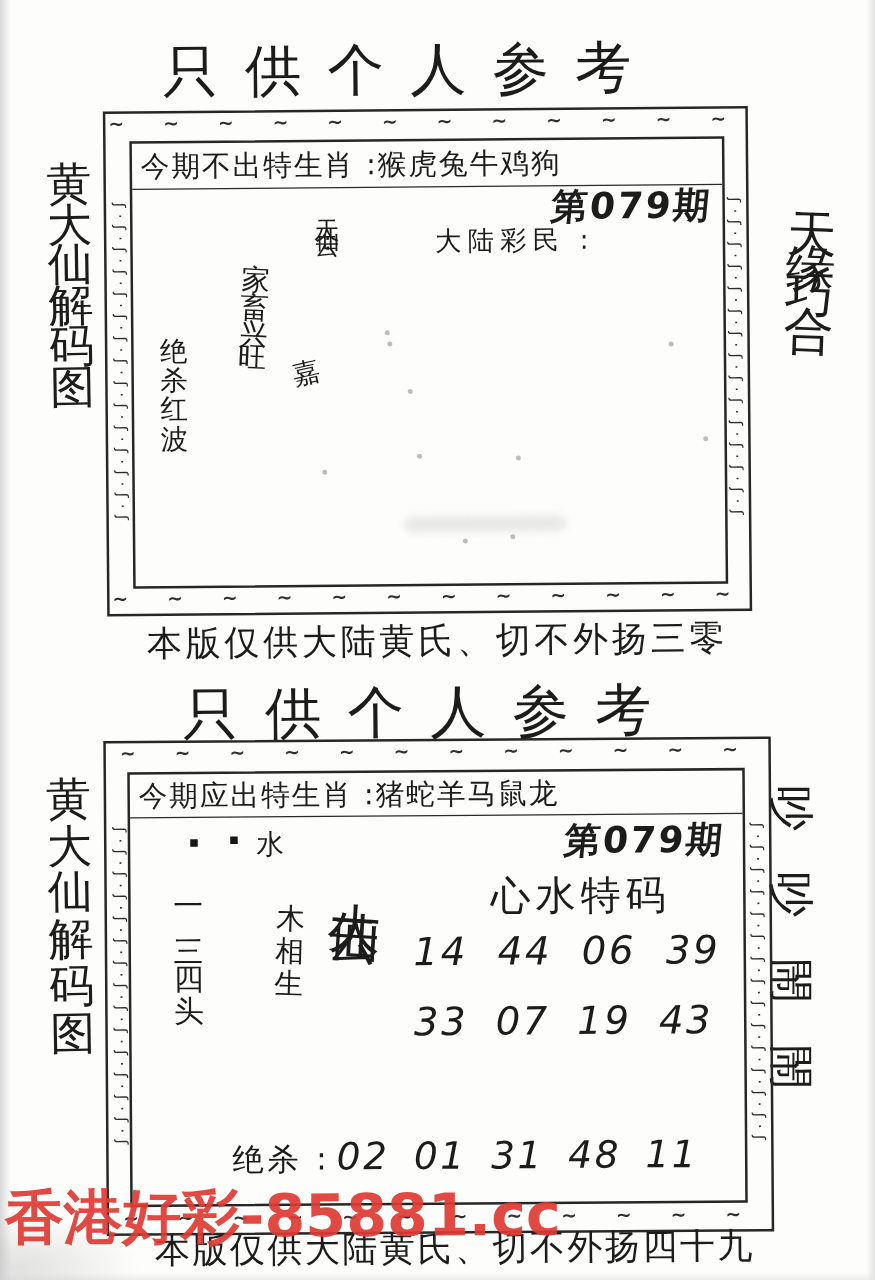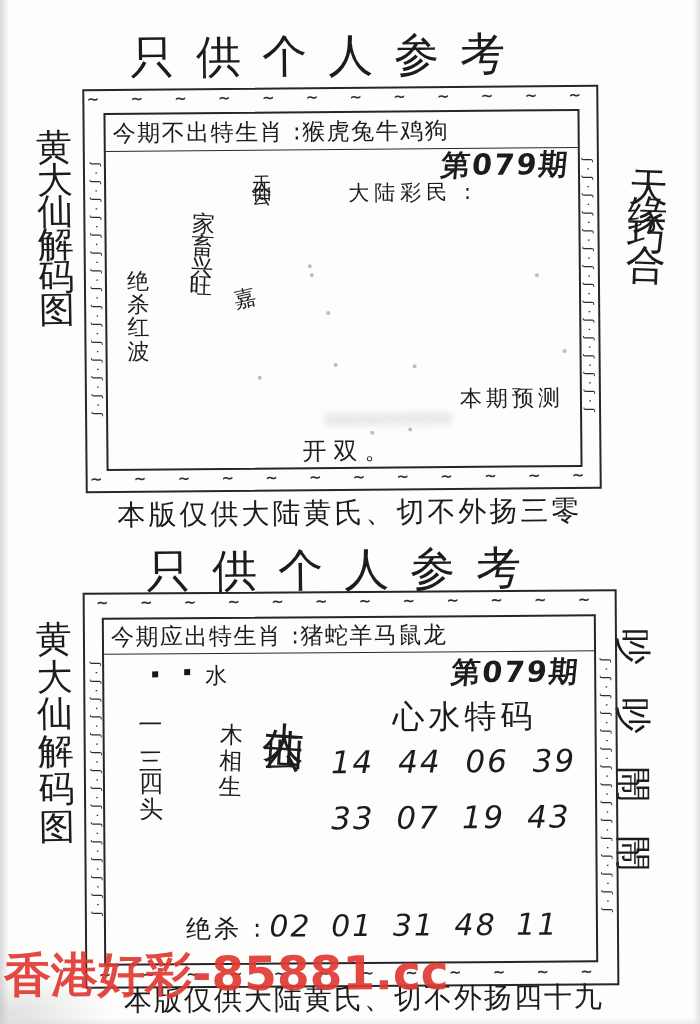--- a/index.html
+++ b/index.html
@@ -80,23 +80,21 @@
       <div class="abs hand nowrap" style="left:242px;top:66px;font-size:21px;letter-spacing:5px;">大陆彩民 :</div>
 
       <div class="abs hand vert" style="left:143px;top:46px;font-size:20px;letter-spacing:7px;">天仙云:</div>
 
       <div class="abs hand" style="left:127px;top:170px;font-size:22px;transform:rotate(-12deg);">嘉</div>
 
       <div class="abs hand vert" style="left:82px;top:78px;font-size:23px;letter-spacing:22px;transform:rotate(3deg);">家畜兴旺</div>
 
       <div class="abs hand vert" style="left:16px;top:138px;font-size:22px;letter-spacing:23px;">绝杀红波</div>
 
-      <div class="abs hand nowrap" style="left:352px;top:272px;font-size:22px;letter-spacing:4px;">本期预测</div>
 
-      <div class="abs hand nowrap" style="left:194px;top:322px;font-size:24px;letter-spacing:7px;">开双。</div>
 
       <div class="smudge" style="left:215px;top:300px;width:130px;height:13px;"></div>
       <div class="fdot" style="left:201px;top:151px;"></div>
       <div class="fdot" style="left:203px;top:160px;"></div>
       <div class="fdot" style="left:219px;top:198px;"></div>
       <div class="fdot" style="left:226px;top:250px;"></div>
       <div class="fdot" style="left:150px;top:262px;"></div>
       <div class="fdot" style="left:305px;top:252px;"></div>
       <div class="fdot" style="left:262px;top:318px;"></div>
       <div class="fdot" style="left:300px;top:315px;"></div>

